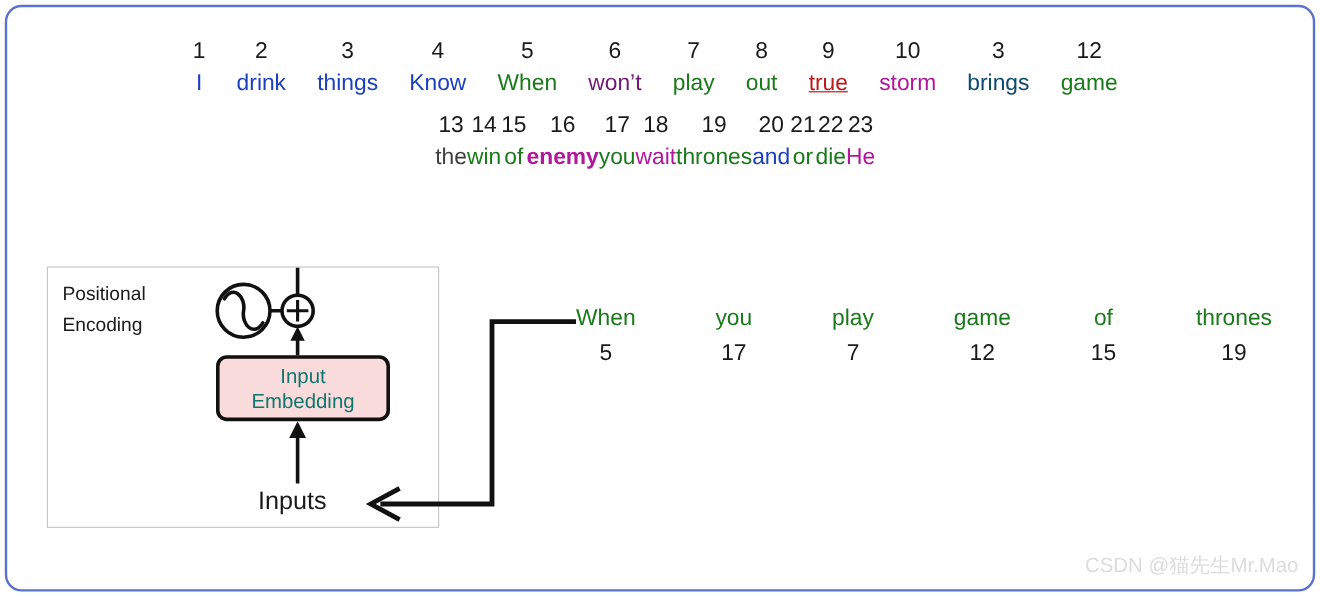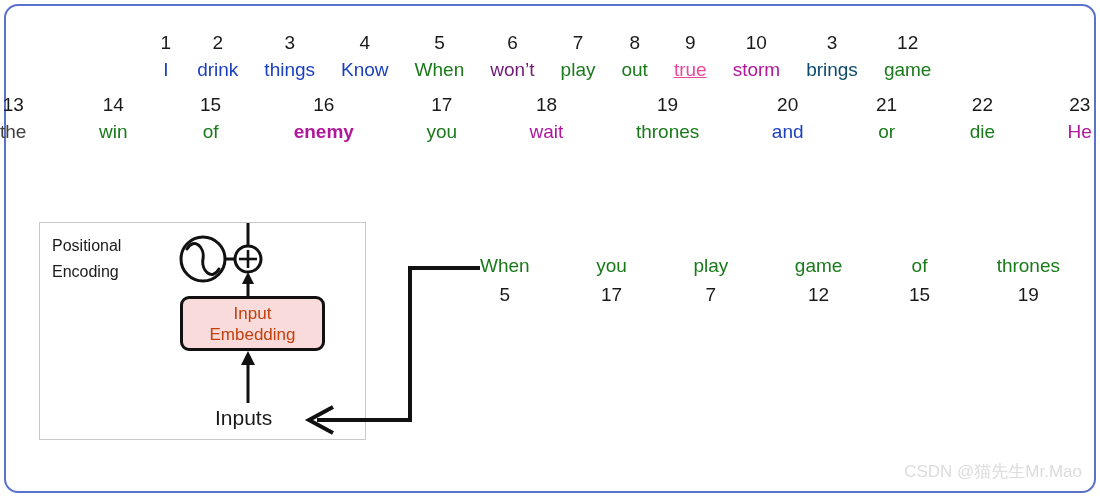--- a/index.html
+++ b/index.html
@@ -94,21 +94,21 @@
     box-sizing: border-box;
     background: #fadbdb;
     border: 3px solid #111111;
     border-radius: 9px;
     display: flex;
     flex-direction: column;
     align-items: center;
     justify-content: center;
     font-size: 17px;
     line-height: 21px;
-    color: #c2410c;
+    color: #0f766e;
     font-family: "Liberation Sans", sans-serif;
   }
   .inputs-label {
     position: absolute;
     left: 175px;
     top: 182px;
     font-size: 21px;
     line-height: 26px;
     color: #1a1a1a;
     font-family: Liberation Sans, sans-serif;
@@ -205,36 +205,36 @@
         <div class="vocab-cell">
           <div class="vocab-idx">7</div>
           <div class="vocab-word" style="color: rgb(26, 122, 26);">play</div>
         </div>
         <div class="vocab-cell">
           <div class="vocab-idx">8</div>
           <div class="vocab-word" style="color: rgb(26, 122, 26);">out</div>
         </div>
         <div class="vocab-cell">
           <div class="vocab-idx">9</div>
-          <div class="vocab-word" style="color: #ec4899; text-decoration: underline;">true</div>
+          <div class="vocab-word" style="color: #b91c1c; text-decoration: underline;">true</div>
         </div>
         <div class="vocab-cell">
           <div class="vocab-idx">10</div>
           <div class="vocab-word" style="color: rgb(176, 23, 154);">storm</div>
         </div>
         <div class="vocab-cell">
           <div class="vocab-idx">3</div>
           <div class="vocab-word" style="color: #0c4a6e;">brings</div>
         </div>
         <div class="vocab-cell">
           <div class="vocab-idx">12</div>
           <div class="vocab-word" style="color: rgb(26, 122, 26);">game</div>
         </div>
       </div>
-    <div class="vocab-row row2" id="vocab-row-2" style="gap: 30px; padding-left: 0px; padding-right: 0px; justify-content: space-between;">
+    <div class="vocab-row row2" id="vocab-row-2" style="padding-left: 0px; padding-right: 0px;">
         <div class="vocab-cell">
           <div class="vocab-idx">13</div>
           <div class="vocab-word" style="color: #404040;">the</div>
         </div>
         <div class="vocab-cell">
           <div class="vocab-idx">14</div>
           <div class="vocab-word" style="color: rgb(26, 122, 26);">win</div>
         </div>
         <div class="vocab-cell">
           <div class="vocab-idx">15</div>

